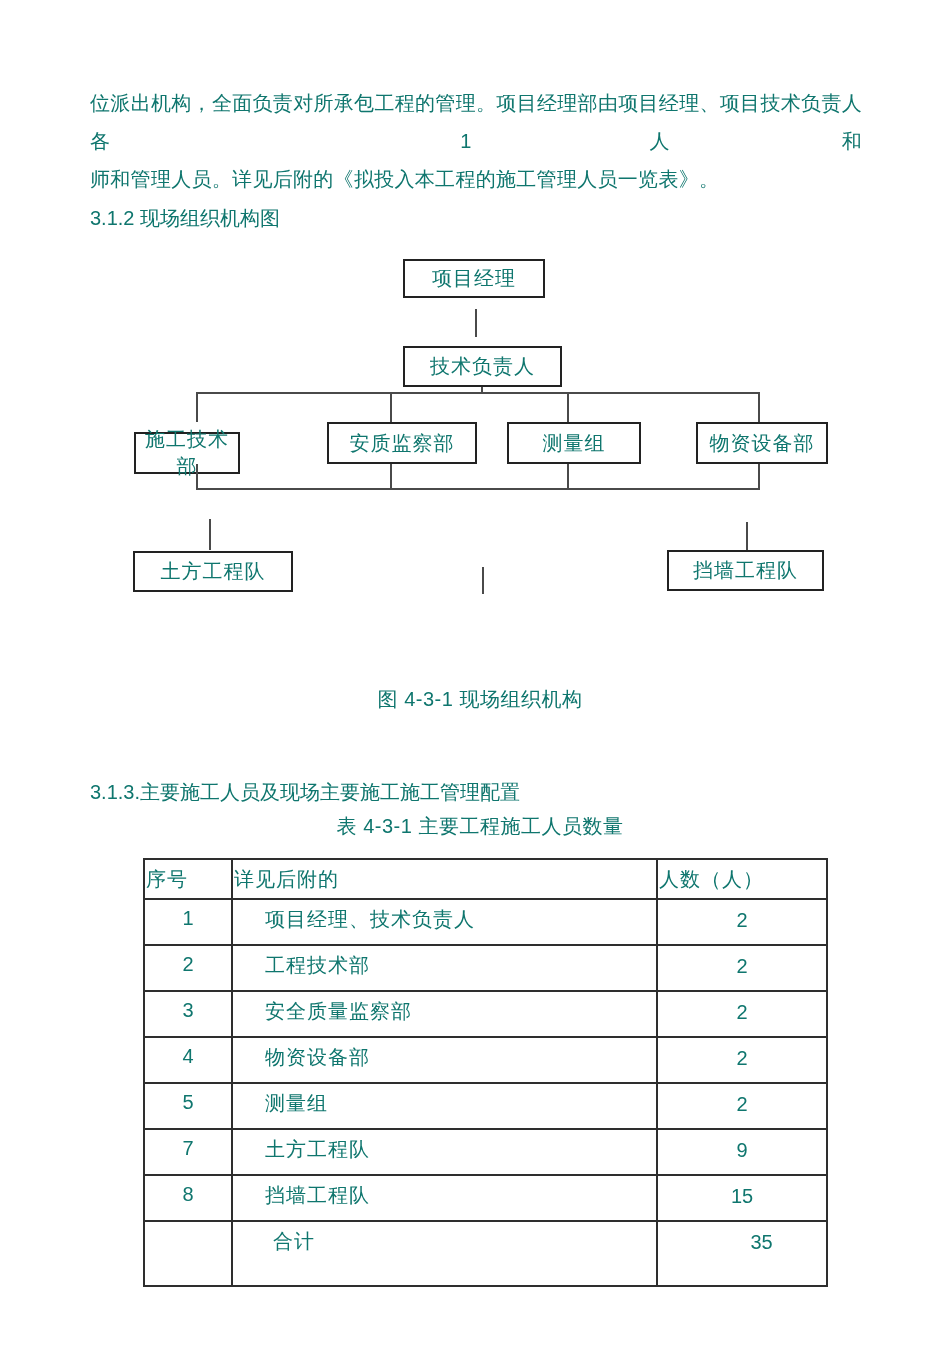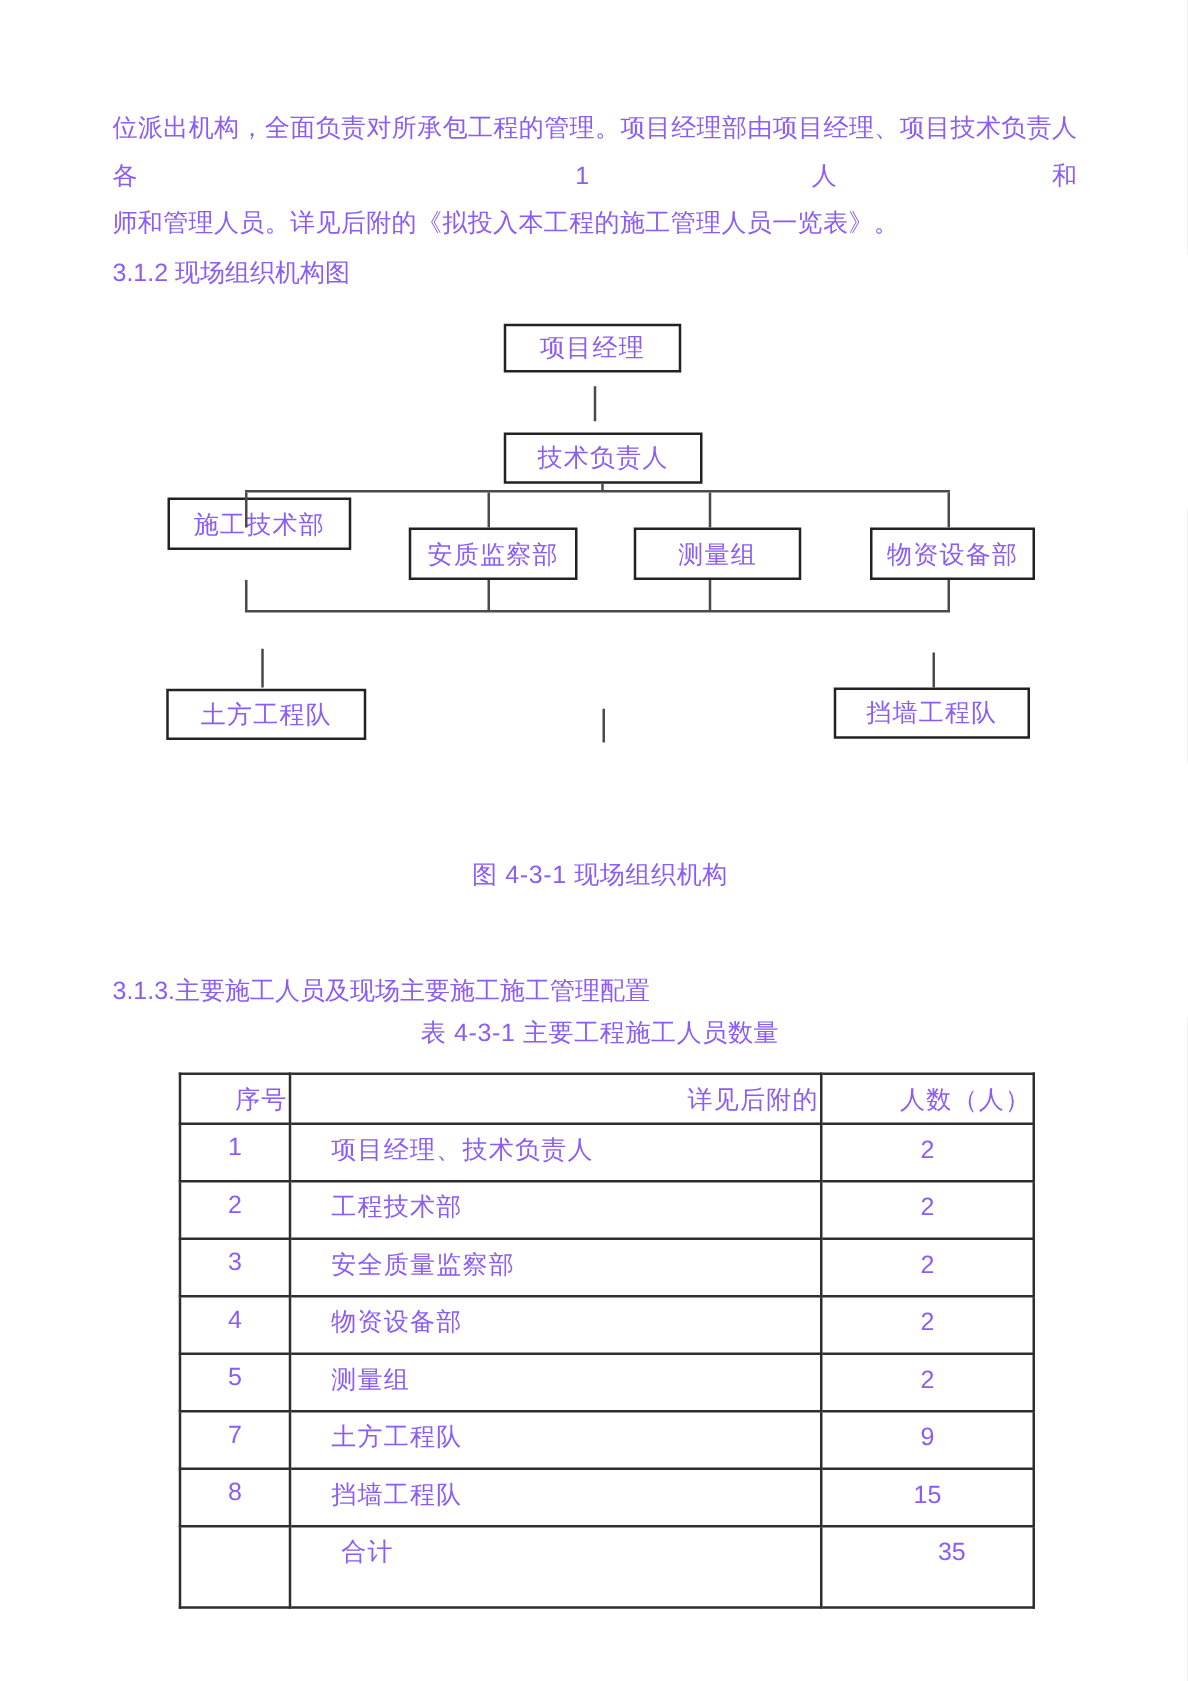--- a/index.html
+++ b/index.html
@@ -3,21 +3,21 @@
 <meta charset="utf-8">
 <style>
   html, body { margin: 0; padding: 0; background: #e8e8e8; }
   .page {
     position: relative;
     width: 950px;
     height: 1345px;
     margin: 0 auto;
     background: #ffffff;
     font-family: "Liberation Sans", sans-serif;
-    color: #8b5cf6;
+    color: #0f766e;
     overflow: hidden;
   }
 
   
   .para {
     position: absolute;
     left: 90px;
     top: 84px;
     width: 772px;
     font-size: 20px;
@@ -74,22 +74,22 @@
     align-items: center;
     justify-content: center;
     font-size: 20px;
     letter-spacing: 1px;
   }
   .obox.thick { border-width: 2.5px; }
   .cline { position: absolute; background: #4a4a4a; }
 
   .box-l1 { left: 403px; top: 259px; width: 142px; height: 39px; }
   .box-l2 { left: 403px; top: 346px; width: 159px; height: 41px; }
-  .box-d0 { left: 134px; top: 398px; width: 147px; height: 42px; text-align: center; }
-  .box-d1 { left: 327px; top: 422px; width: 135px; height: 42px; }
+  .box-d0 { left: 134px; top: 432px; width: 106px; height: 42px; text-align: center; }
+  .box-d1 { left: 327px; top: 422px; width: 150px; height: 42px; }
   .box-d2 { left: 507px; top: 422px; width: 134px; height: 42px; }
   .box-d3 { left: 696px; top: 422px; width: 132px; height: 42px; }
   .box-t0 { left: 133px; top: 551px; width: 160px; height: 41px; }
   .box-t1 { left: 667px; top: 550px; width: 157px; height: 41px; }
 
   .ln-v-l1l2   { left: 475px; top: 309px; width: 2px; height: 28px; }
   .ln-v-l2h    { left: 481px; top: 387px; width: 2px; height: 6px;  }
   .ln-h-top    { left: 196px; top: 392px; width: 564px; height: 2px; }
   .ln-h-bot    { left: 196px; top: 488px; width: 564px; height: 2px; }
   .ln-s0a { left: 196px; top: 394px; width: 2px; height: 28px; }
@@ -115,21 +115,21 @@
     font-size: 20px;
   }
   .ptable col.c-no    { width: 88px; }
   .ptable col.c-name  { width: 425px; }
   .ptable col.c-count { width: 170px; }
   .ptable th, .ptable td {
     border: 2px solid #2e2e2e;
     font-weight: normal;
     overflow: hidden;
   }
-  .ptable thead th { height: 36px; text-align: right; vertical-align: middle; letter-spacing: 1px; margin-left: 36px; }
+  .ptable thead th { height: 36px; text-align: left; vertical-align: middle; letter-spacing: 1px; margin-left: 36px; }
   .ptable tbody td { height: 34px; }
   .ptable td.no    { text-align: center; vertical-align: top; padding-top: 7px; }
   .ptable td.name  { text-align: left; vertical-align: top; padding: 6px 4px 0 32px; letter-spacing: 1px; }
   .ptable td.count { text-align: center; vertical-align: top; padding-top: 9px; }
   .ptable tr.total td { height: 53px; padding-left: 40px; }
 </style>
 </head>
 <body>
 
 <div class="page">

